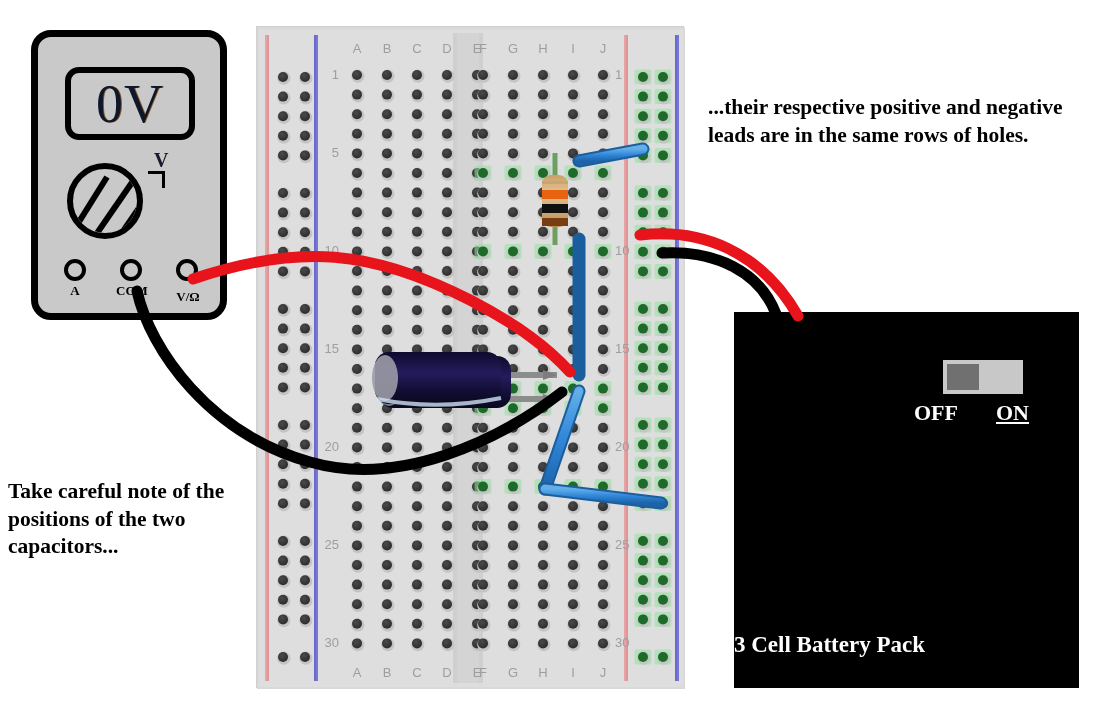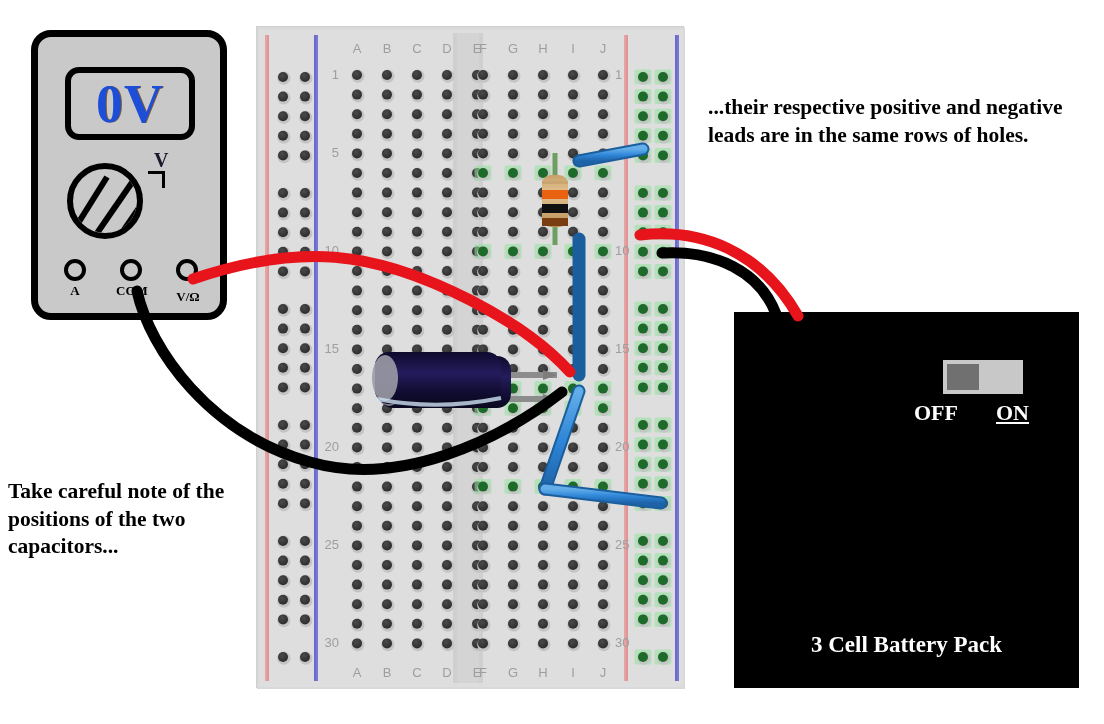--- a/index.html
+++ b/index.html
@@ -13,21 +13,21 @@
         font-family:"Liberation Serif","DejaVu Serif",serif;}
   #note-top{left:708px;top:94px;width:372px;font-size:21.5px;}
   #note-bottom{left:8px;top:478px;width:262px;font-size:21.5px;}
 
   
   #multimeter{position:absolute;left:31px;top:30px;width:196px;height:290px;
       background:#c9c9c9;border:7px solid #000;border-radius:20px;box-sizing:border-box;}
   #mm-screen{position:absolute;left:27px;top:30px;width:130px;height:73px;
       background:#c9c9c9;border:6px solid #000;border-radius:14px;box-sizing:border-box;
       display:flex;align-items:center;justify-content:center;}
-  #mm-reading{font-size:54px;font-weight:bold;color:#1d4ed8;letter-spacing:1px;
+  #mm-reading{font-size:54px;font-weight:normal;color:#0f172a;letter-spacing:1px;
       line-height:1;text-shadow:1px 0 0 #8a5a28;}
   #mm-dial{position:absolute;left:29px;top:126px;width:76px;height:76px;
       border:6px solid #000;border-radius:50%;box-sizing:border-box;overflow:hidden;}
   #mm-dial svg{position:absolute;left:-6px;top:-6px;}
   #mm-dial-v{position:absolute;left:116px;top:112px;font-size:20px;font-weight:bold;color:#1a1a2e;}
   #mm-pointer{position:absolute;left:110px;top:134px;width:14px;height:14px;
       border-top:3px solid #000;border-right:3px solid #000;}
   .mm-jack{position:absolute;width:22px;height:22px;border:4px solid #000;
       border-radius:50%;box-sizing:border-box;background:#c9c9c9;}
   .mm-jack-lbl{position:absolute;font-size:13px;font-weight:bold;color:#000;text-align:center;}
@@ -42,21 +42,21 @@
   #breadboard{position:absolute;left:256px;top:26px;width:428px;height:662px;
       background:#d8d8d8;border:1px solid #cfcfcf;box-sizing:border-box;}
   #bb-svg{position:absolute;left:0;top:0;}
 
   
   #battery{position:absolute;left:734px;top:312px;width:345px;height:376px;background:#000000;}
   #bat-switch{position:absolute;left:209px;top:48px;width:80px;height:34px;background:#c8c8c8;}
   #bat-knob{position:absolute;left:4px;top:4px;width:32px;height:26px;background:#707070;}
   #bat-off{position:absolute;left:180px;top:88px;font-size:22px;font-weight:bold;color:#fff;}
   #bat-on{position:absolute;left:262px;top:88px;font-size:22px;font-weight:bold;color:#fff;text-decoration:underline;}
-  #bat-title{position:absolute;left:0;top:320px;width:100%;text-align:center;
+  #bat-title{position:absolute;left:0;top:320px;width:100%;text-align:left;
       font-size:23px;font-weight:bold;color:#fff;}
 
   
   #wires{position:absolute;left:0;top:0;pointer-events:none;}
 </style>
 </head>
 <body>
 
 <div class="stage">
 

